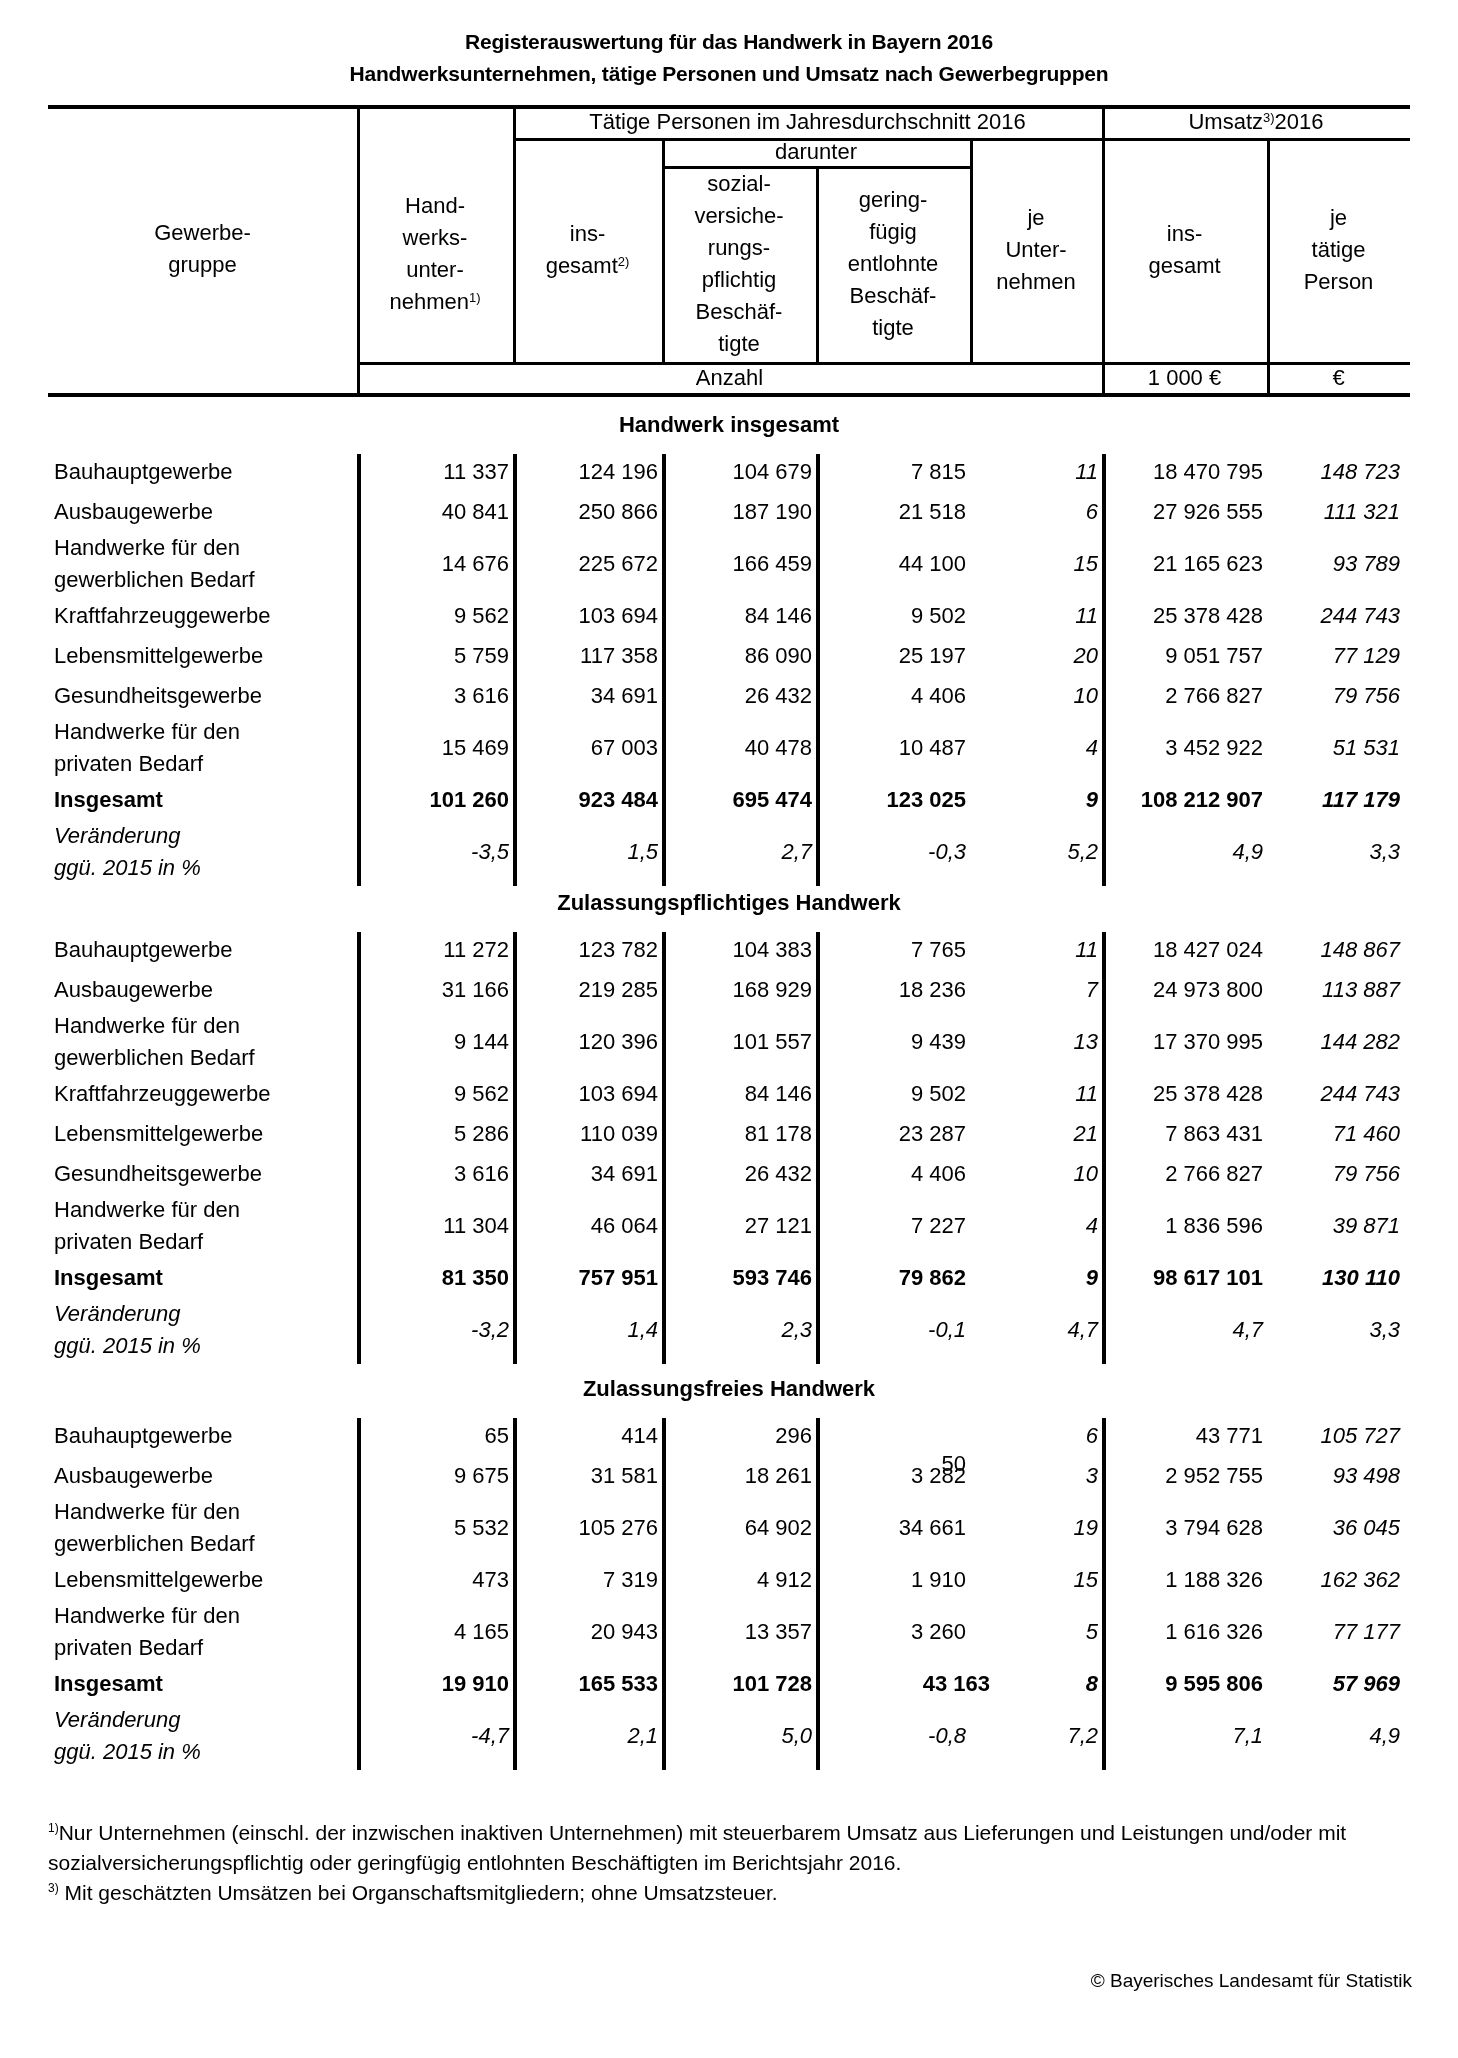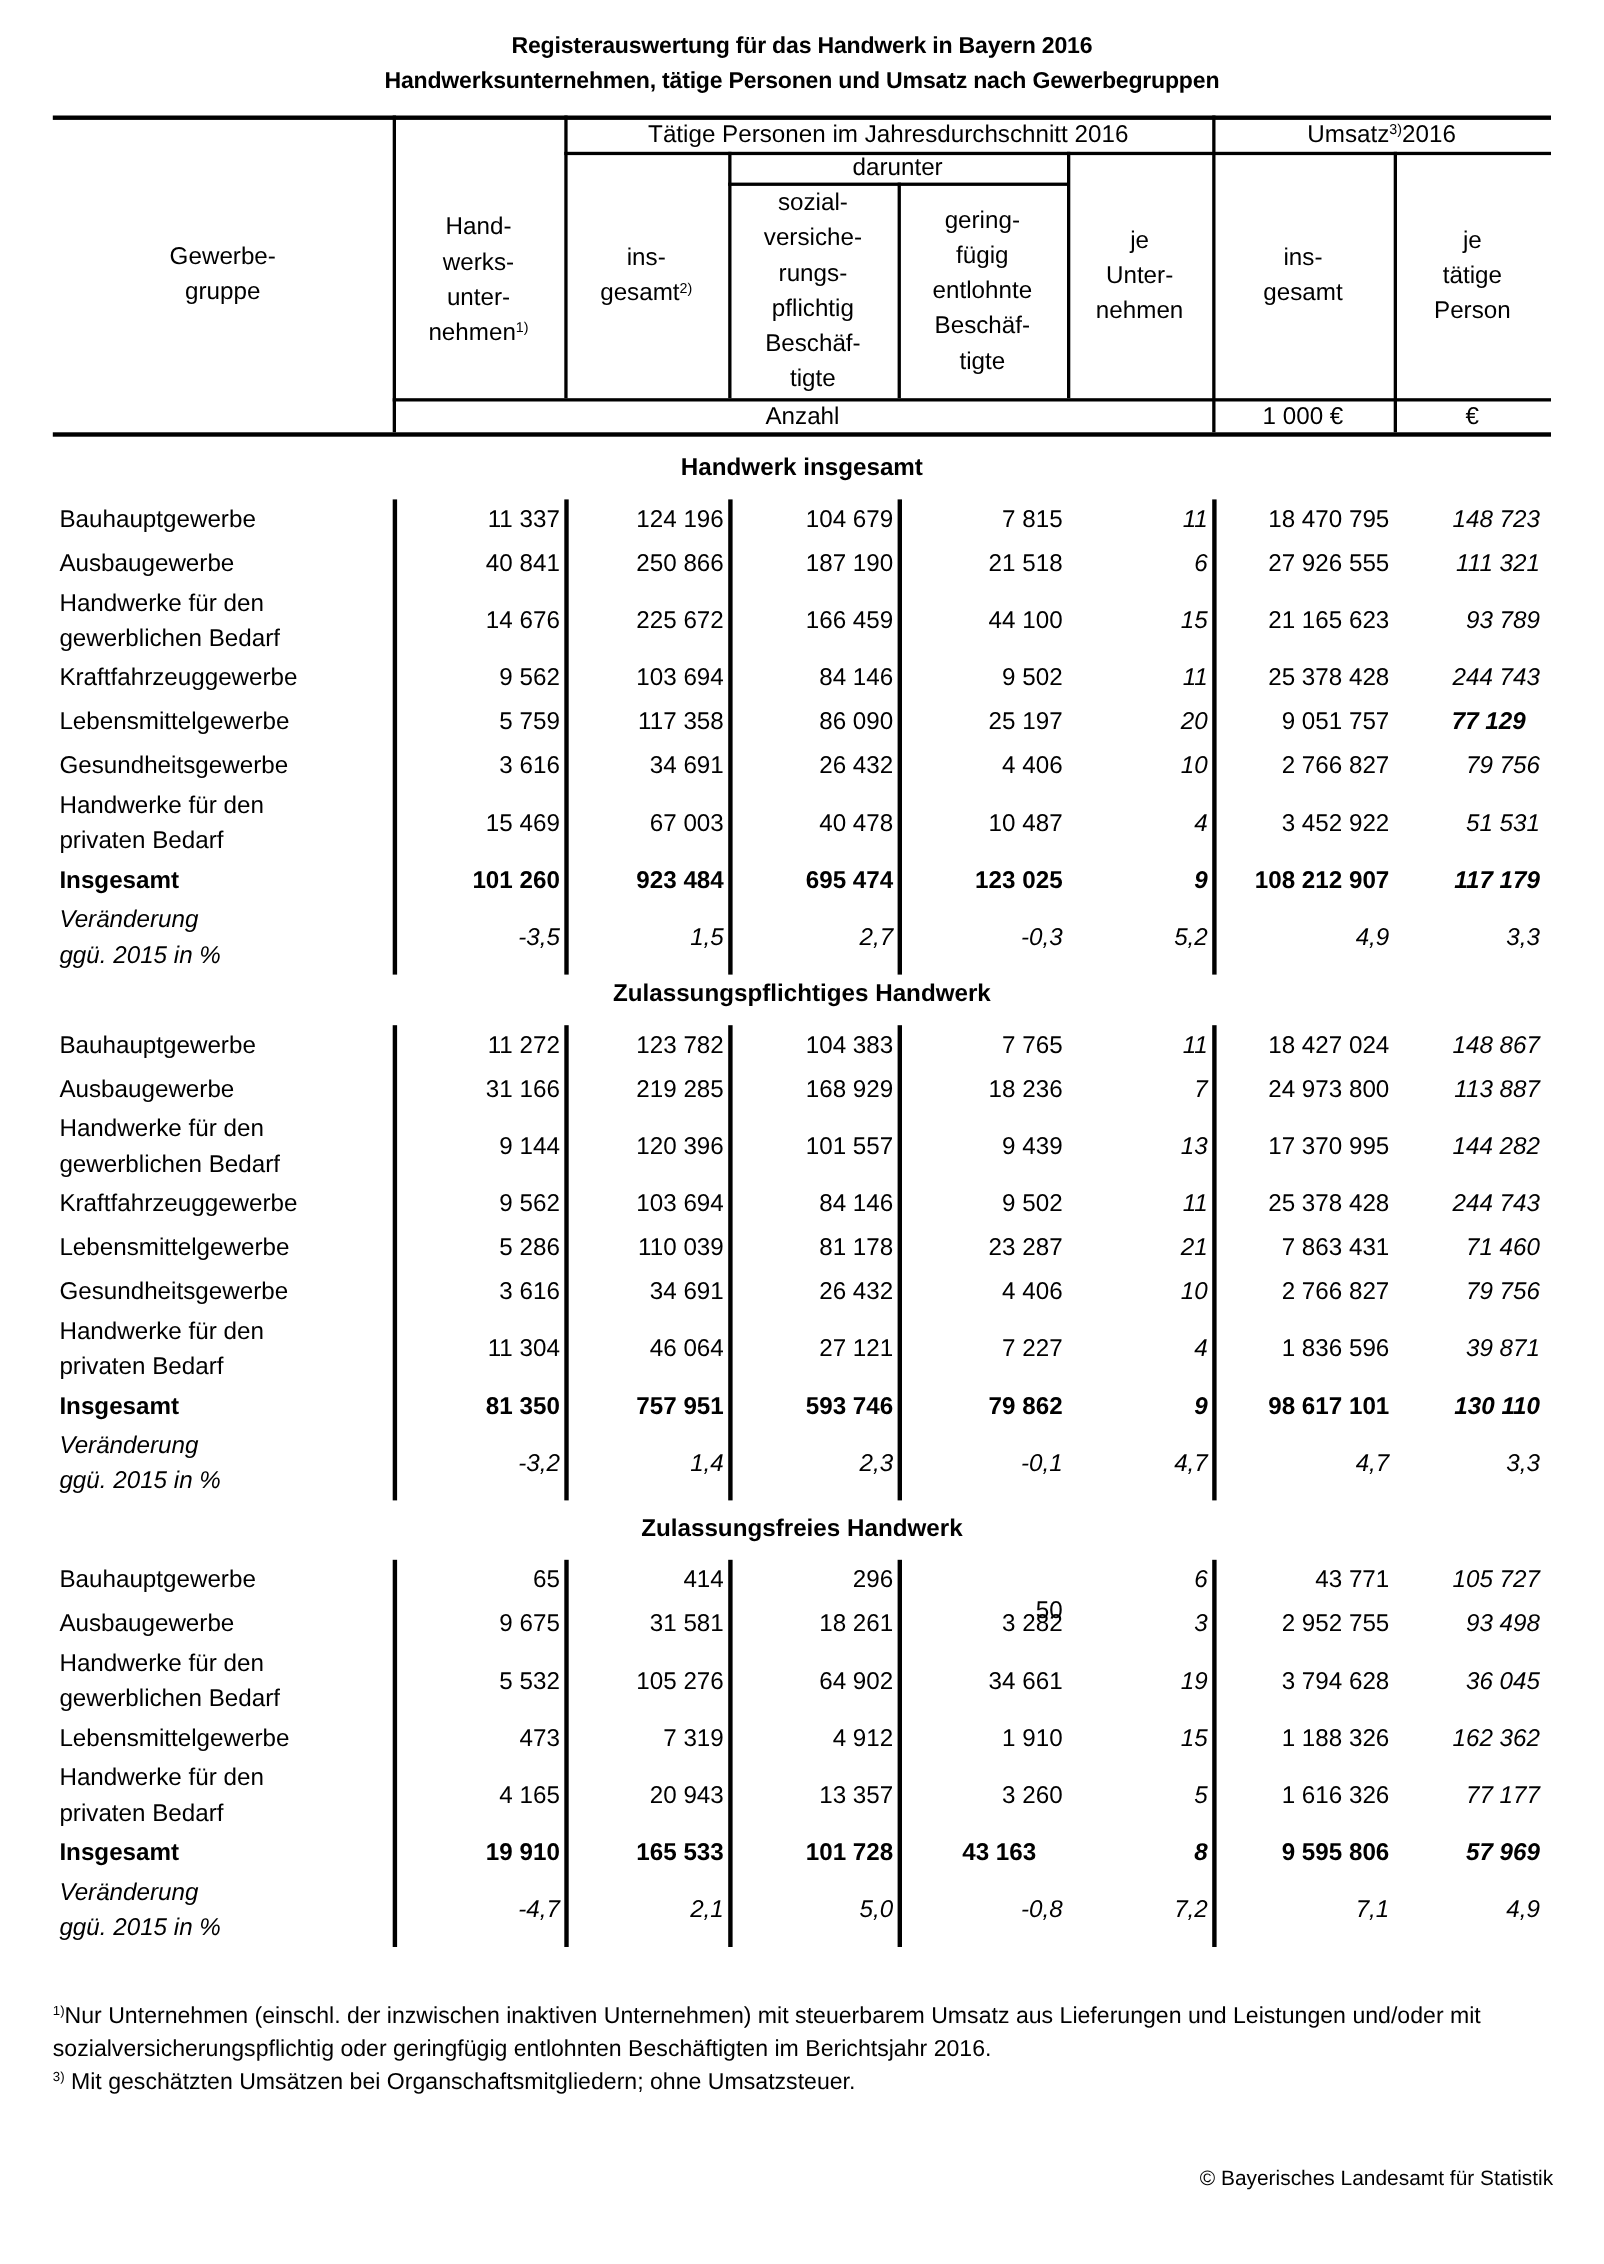--- a/index.html
+++ b/index.html
@@ -196,21 +196,21 @@
     <div class="row" style="top: 636px; height: 40px;">
       <div class="label" style="top: 4px;">
         <div>Lebensmittelgewerbe</div>
       </div>
       <div class="c" style="right: 901px; top: 4px;">5 759</div>
       <div class="c" style="right: 752px; top: 4px;">117 358</div>
       <div class="c" style="right: 598px; top: 4px;">86 090</div>
       <div class="c" style="right: 444px; top: 4px;">25 197</div>
       <div class="c it" style="right: 312px; top: 4px;">20</div>
       <div class="c" style="right: 147px; top: 4px;">9 051 757</div>
-      <div class="c it" style="right: 23px; top: 4px; font-weight: bold;">77 129</div>
+      <div class="c it" style="right: 10px; top: 4px;">77 129</div>
     </div>
     <div class="row" style="top: 676px; height: 40px;">
       <div class="label" style="top: 4px;">
         <div>Gesundheitsgewerbe</div>
       </div>
       <div class="c" style="right: 901px; top: 4px;">3 616</div>
       <div class="c" style="right: 752px; top: 4px;">34 691</div>
       <div class="c" style="right: 598px; top: 4px;">26 432</div>
       <div class="c" style="right: 444px; top: 4px;">4 406</div>
       <div class="c it" style="right: 312px; top: 4px;">10</div>
@@ -440,21 +440,21 @@
       <div class="c" style="right: 147px; top: 16px;">1 616 326</div>
       <div class="c it" style="right: 10px; top: 16px;">77 177</div>
     </div>
     <div class="row total" style="top: 1664px; height: 40px;">
       <div class="label" style="top: 4px;">
         <div>Insgesamt</div>
       </div>
       <div class="c" style="right: 901px; top: 4px;">19 910</div>
       <div class="c" style="right: 752px; top: 4px;">165 533</div>
       <div class="c" style="right: 598px; top: 4px;">101 728</div>
-      <div class="c" style="right: 468px; top: 4px;">43 163</div>
+      <div class="c" style="right: 420px; top: 4px;">43 163</div>
       <div class="c it" style="right: 312px; top: 4px;">8</div>
       <div class="c" style="right: 147px; top: 4px;">9 595 806</div>
       <div class="c it" style="right: 10px; top: 4px;">57 969</div>
     </div>
     <div class="row change" style="top: 1704px; height: 64px;">
       <div class="label" style="top: 0px;">
         <div>Veränderung</div>
         <div>ggü. 2015 in %</div>
       </div>
       <div class="c" style="right: 901px; top: 16px;">-4,7</div>

